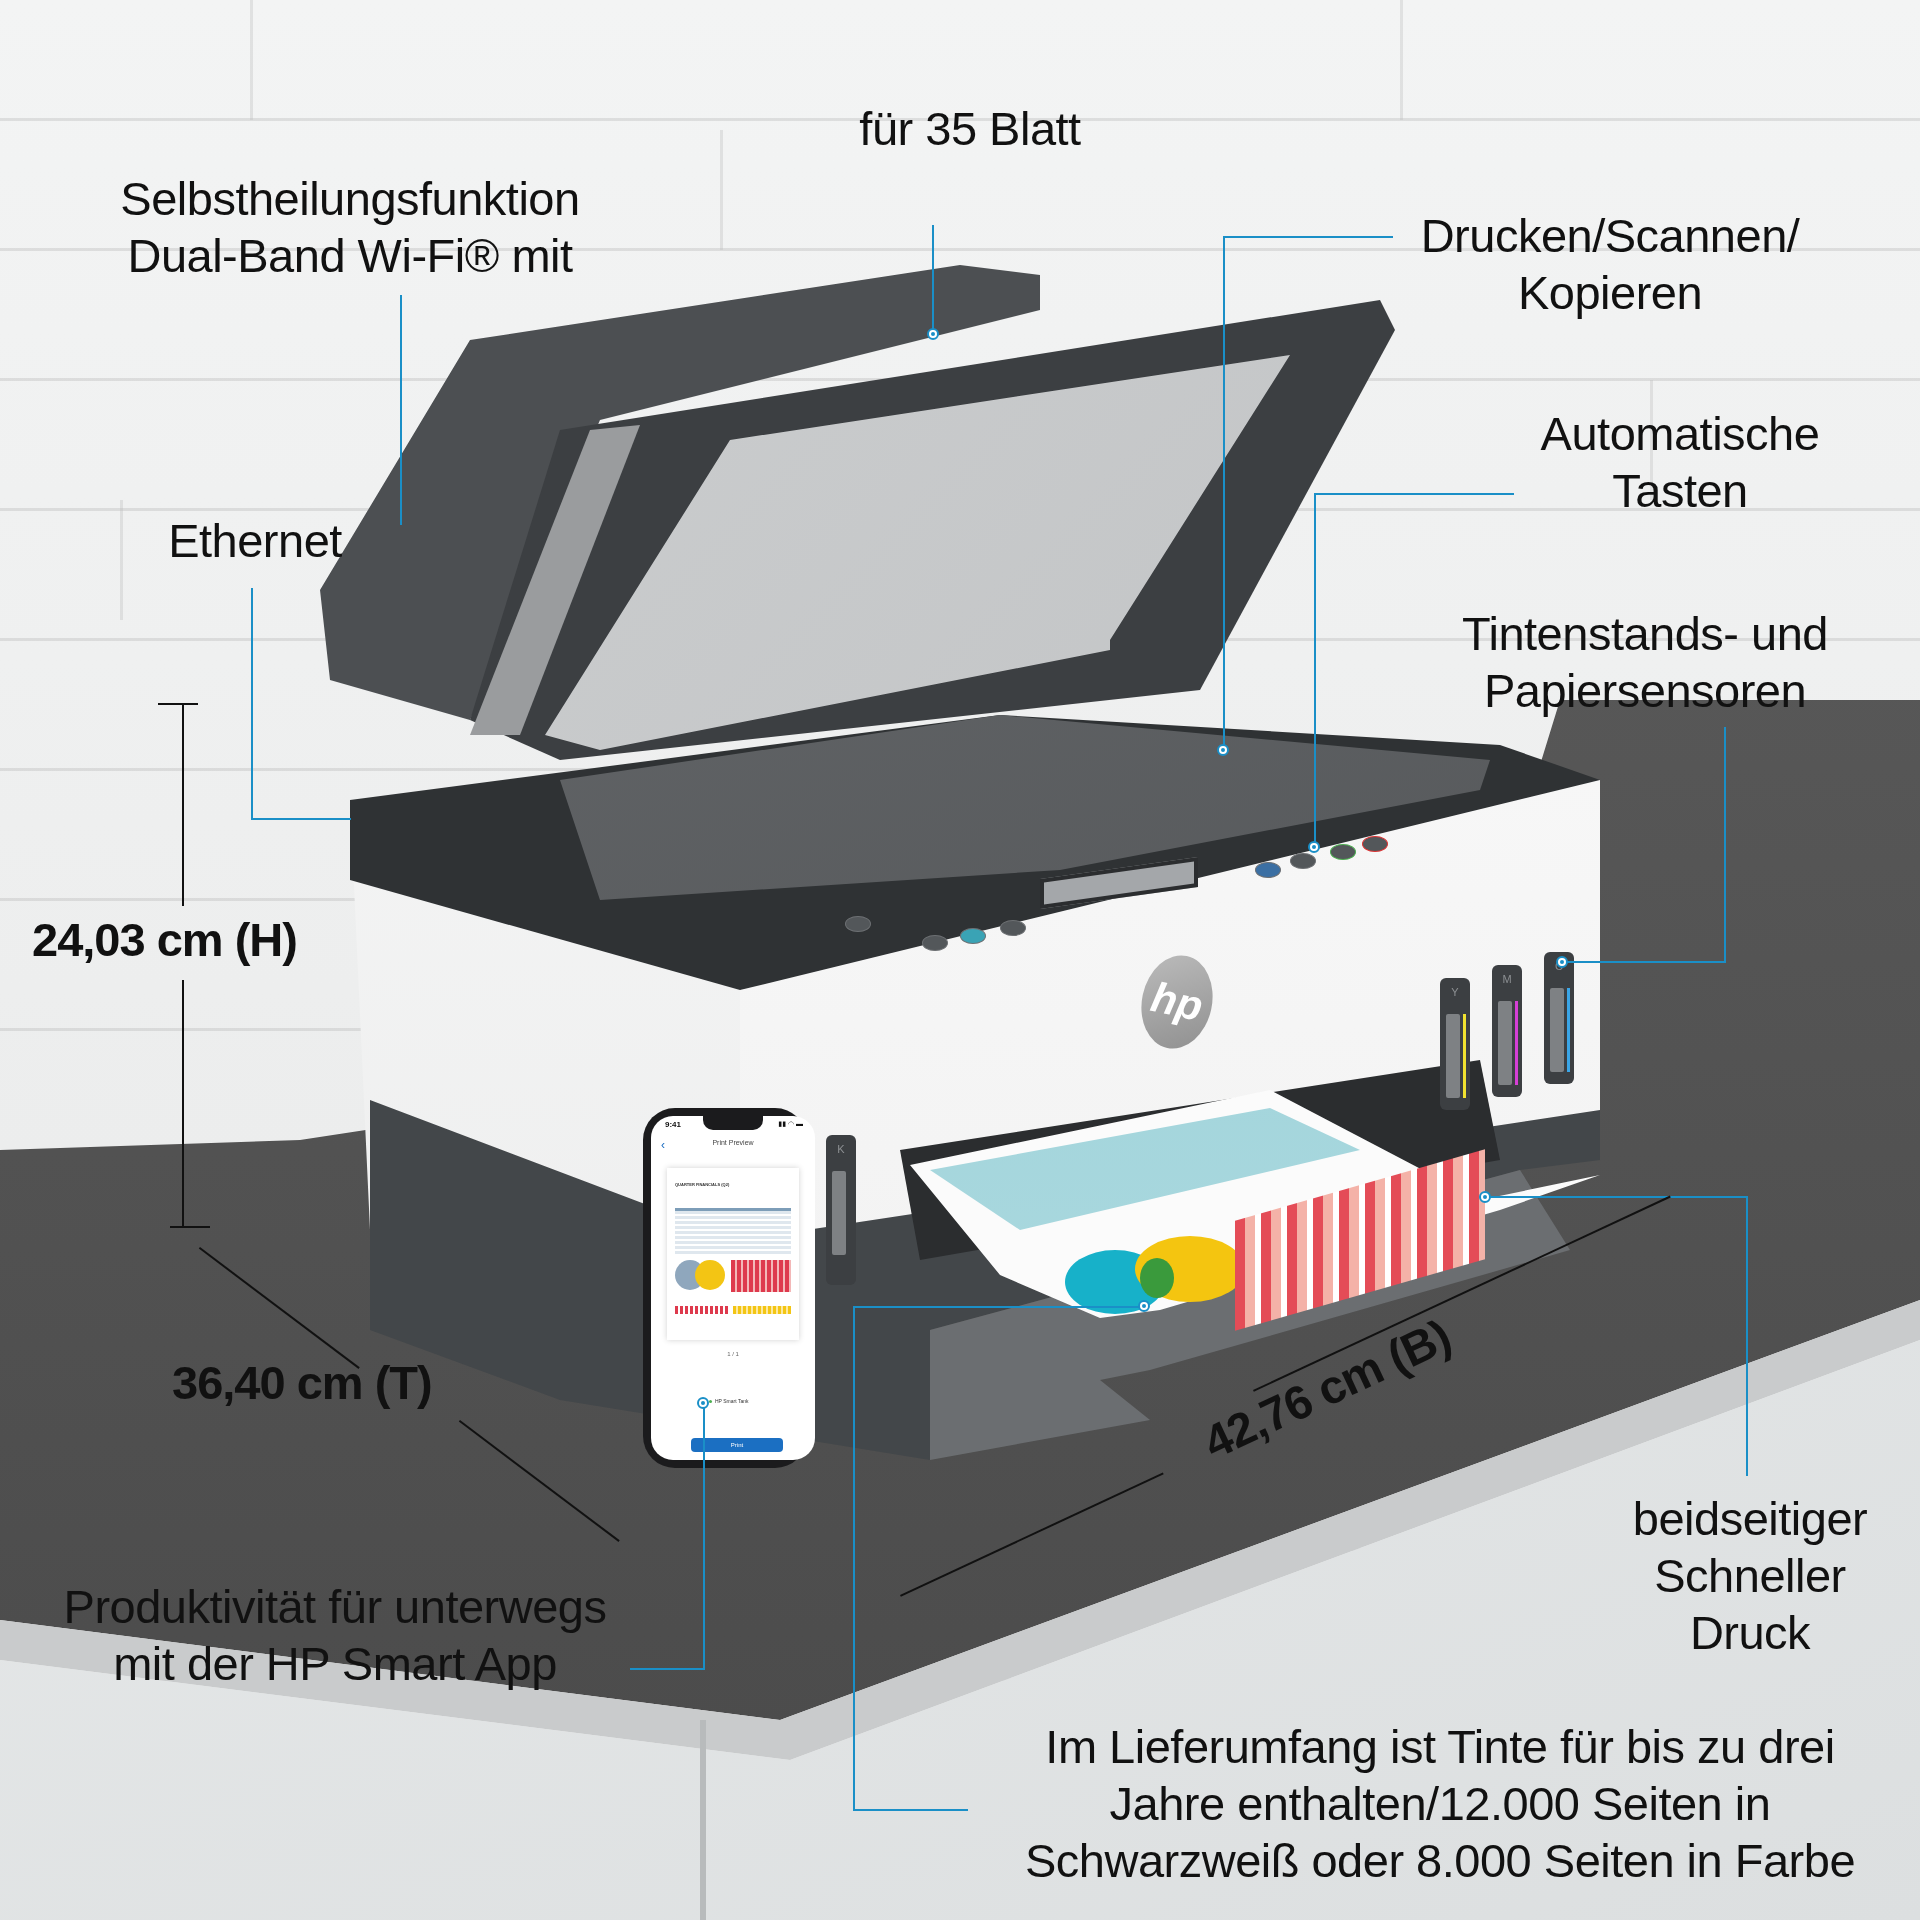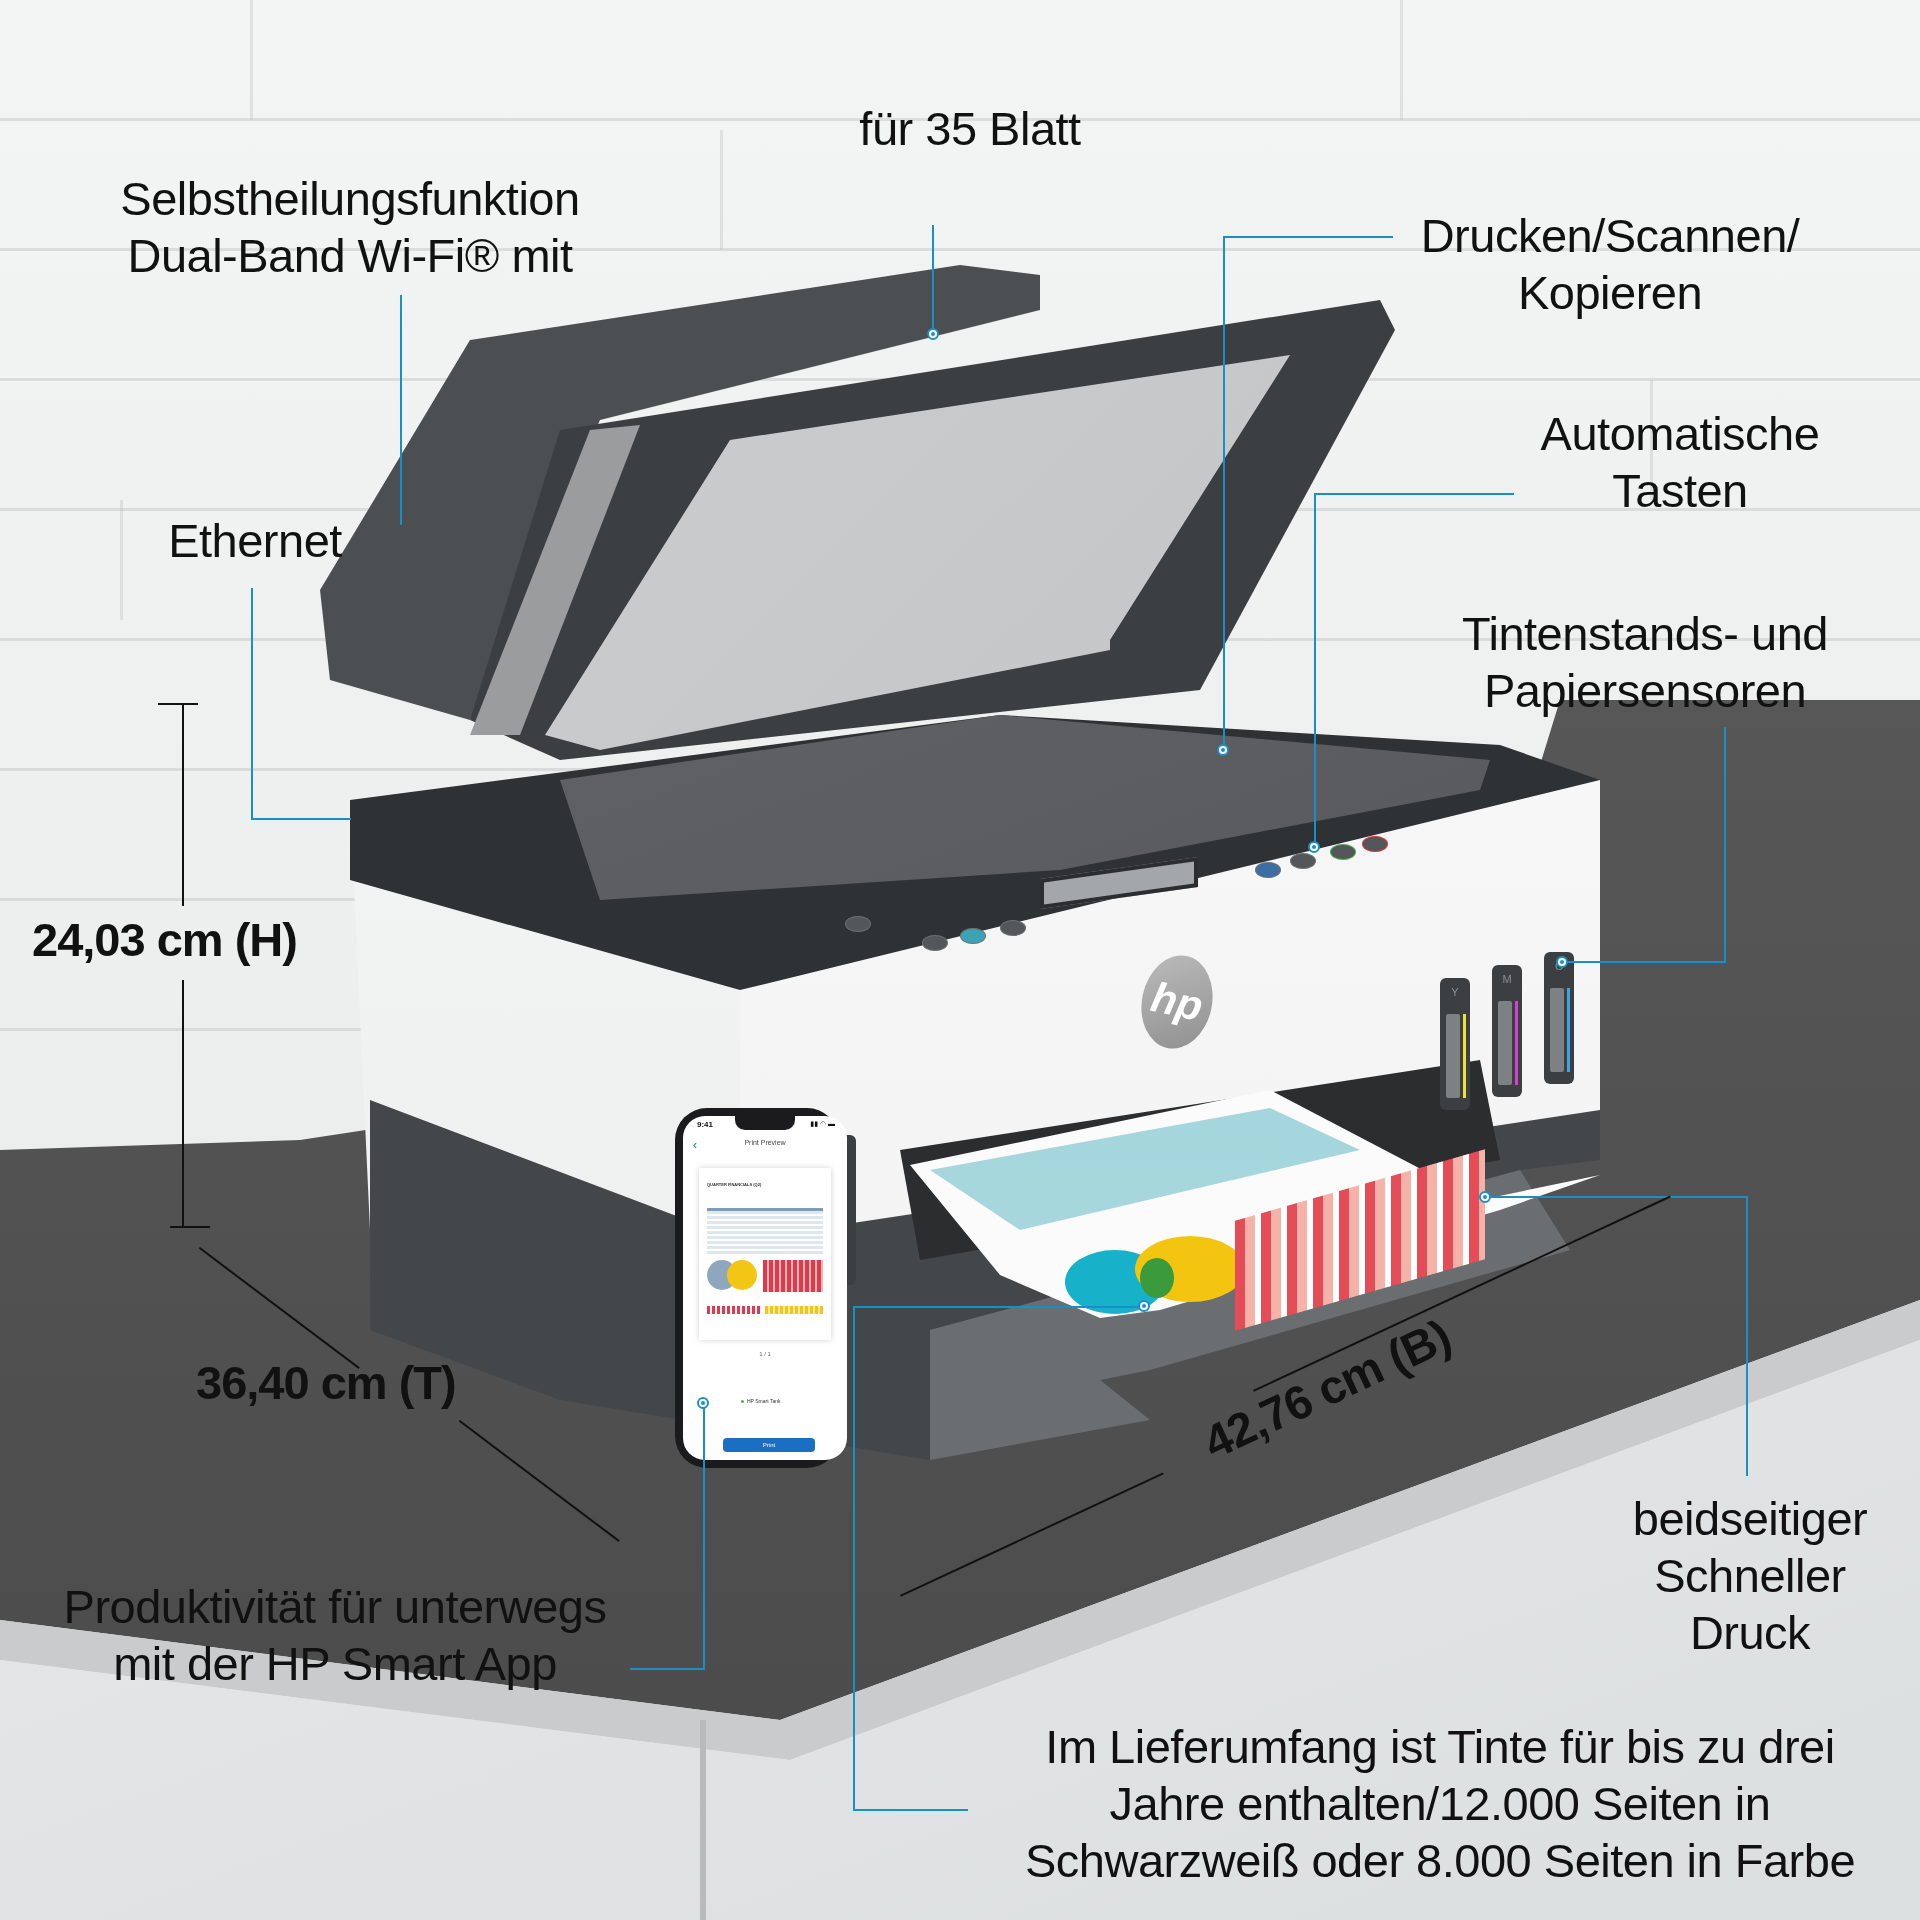--- a/index.html
+++ b/index.html
@@ -59,21 +59,21 @@
              background:linear-gradient(150deg,#bcbcbc,#8f8f8f); transform:rotate(12deg);
              color:#fff; font:italic bold 42px "Liberation Sans", sans-serif; display:flex; align-items:center; justify-content:center; }
   .tank { position:absolute; width:30px; height:132px; border-radius:6px; background:#3c3f42; }
   .tank .win { position:absolute; left:6px; top:36px; width:14px; height:84px; background:#7e8184; border-radius:2px; }
   .tank .stripe { position:absolute; right:4px; top:36px; width:3px; height:84px; }
   .tank .lbl { position:absolute; left:0; right:0; top:8px; text-align:center; font-size:11px; color:#8c8f92; }
   .ctrl-btn { position:absolute; width:24px; height:14px; border-radius:50%; background:#53575a; border:1px solid #6d7073; }
   .lcd { position:absolute; left:1040px; top:868px; width:150px; height:22px; background:#a4a7aa; transform:skewY(-8deg); border:4px solid #2b2d2f; }
 
   
-  .phone { position:absolute; left:643px; top:1108px; width:164px; height:360px; border-radius:32px; background:#1b1b1d;margin-left:32px; }
+  .phone { position:absolute; left:643px; top:1108px; width:164px; height:360px; border-radius:32px; background:#1b1b1d; }
   .phone-screen { position:absolute; left:8px; top:8px; width:164px; height:344px; border-radius:22px; background:#fff; overflow:hidden; }
   .notch { position:absolute; left:52px; top:0; width:60px; height:14px; border-radius:0 0 10px 10px; background:#1b1b1d; }
   .ph-time { position:absolute; left:14px; top:4px; font-size:8px; font-weight:bold; }
   .ph-status { position:absolute; right:12px; top:4px; font-size:7px; }
   .ph-back { position:absolute; left:10px; top:22px; font-size:12px; color:#1c6dc1; }
   .ph-title { position:absolute; left:0; right:0; top:23px; text-align:center; font-size:7px; color:#444; }
   .ph-doc { position:absolute; left:16px; top:52px; width:132px; height:172px; background:#fff; box-shadow:0 0 6px rgba(0,0,0,.18); }
   .ph-doc-title { position:absolute; left:8px; top:14px; font-size:4px; font-weight:bold; color:#333; }
   .ph-doc-table { position:absolute; left:8px; top:40px; width:116px; height:44px; background:repeating-linear-gradient(180deg,#dfe7ee 0 3px,#fff 3px 5px); border-top:3px solid #7d9db8; }
   .ph-venn1 { position:absolute; left:8px; top:92px; width:30px; height:30px; border-radius:50%; background:#8fa7bd; }
@@ -261,14 +261,14 @@
   <div>Produktivität für unterwegs</div>
   <div>mit der HP Smart App</div>
 </div>
 <div class="label" style="left:990px;top:1718px;width:900px">
   <div>Im Lieferumfang ist Tinte für bis zu drei</div>
   <div>Jahre enthalten/12.000 Seiten in</div>
   <div>Schwarzweiß oder 8.000 Seiten in Farbe</div>
 </div>
 
 <div class="dim-label" style="left:32px;top:912px">24,03 cm (H)</div>
-<div class="dim-label" style="left:196px;top:1355px">36,40 cm (T)</div>
+<div class="dim-label" style="left:172px;top:1355px">36,40 cm (T)</div>
 <div class="dim-label" style="left:1195px;top:1420px;transform:rotate(-25deg);transform-origin:0 0">42,76 cm (B)</div>
 
 </body></html>

